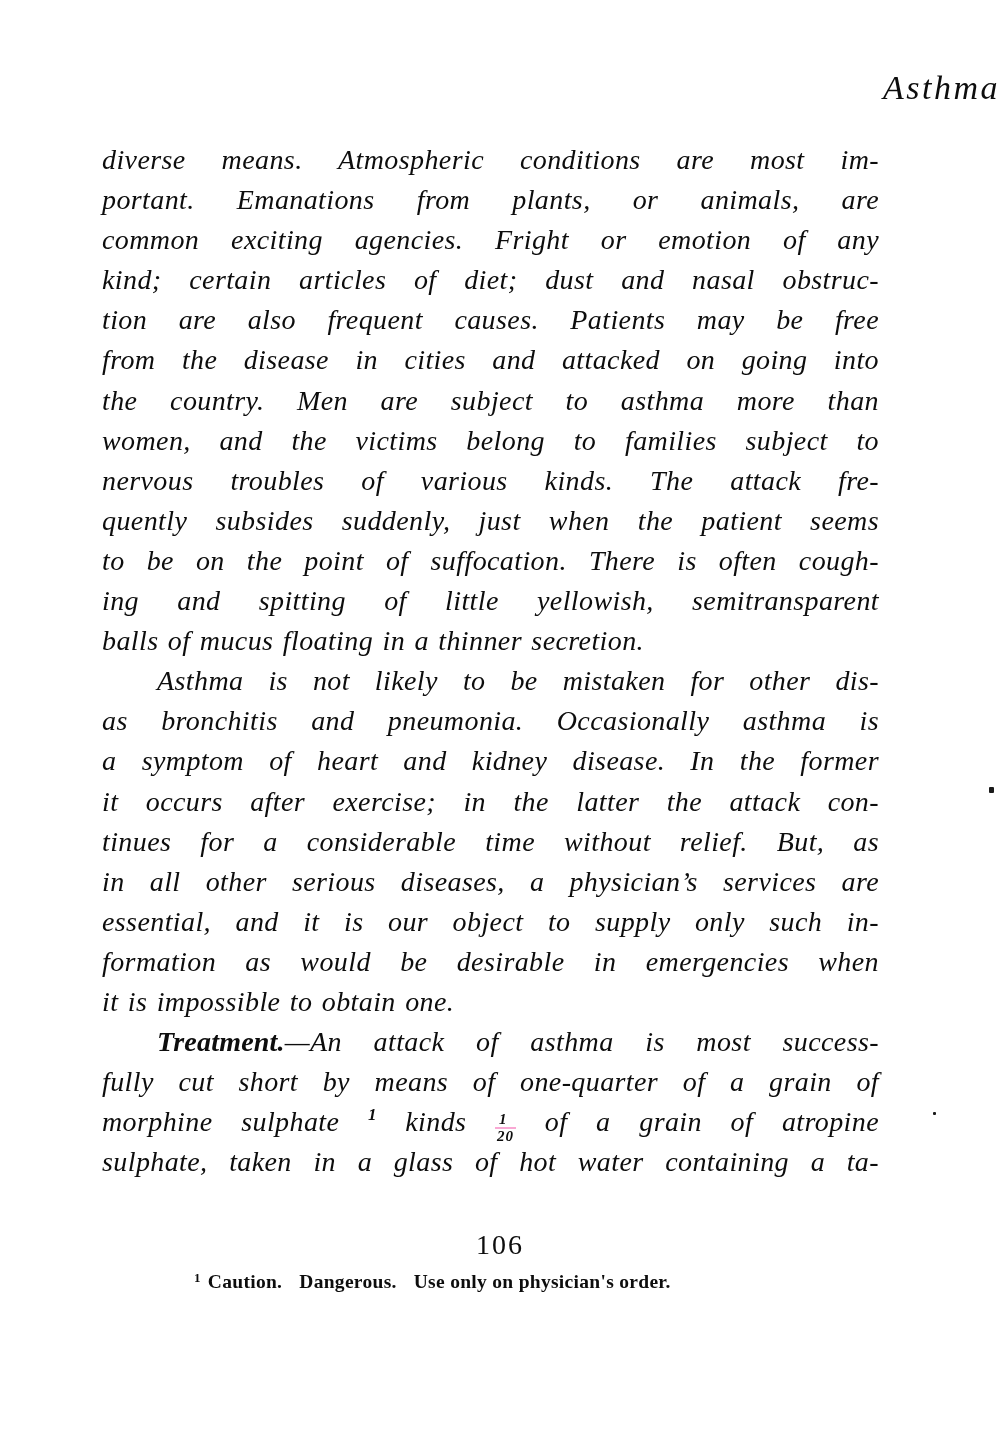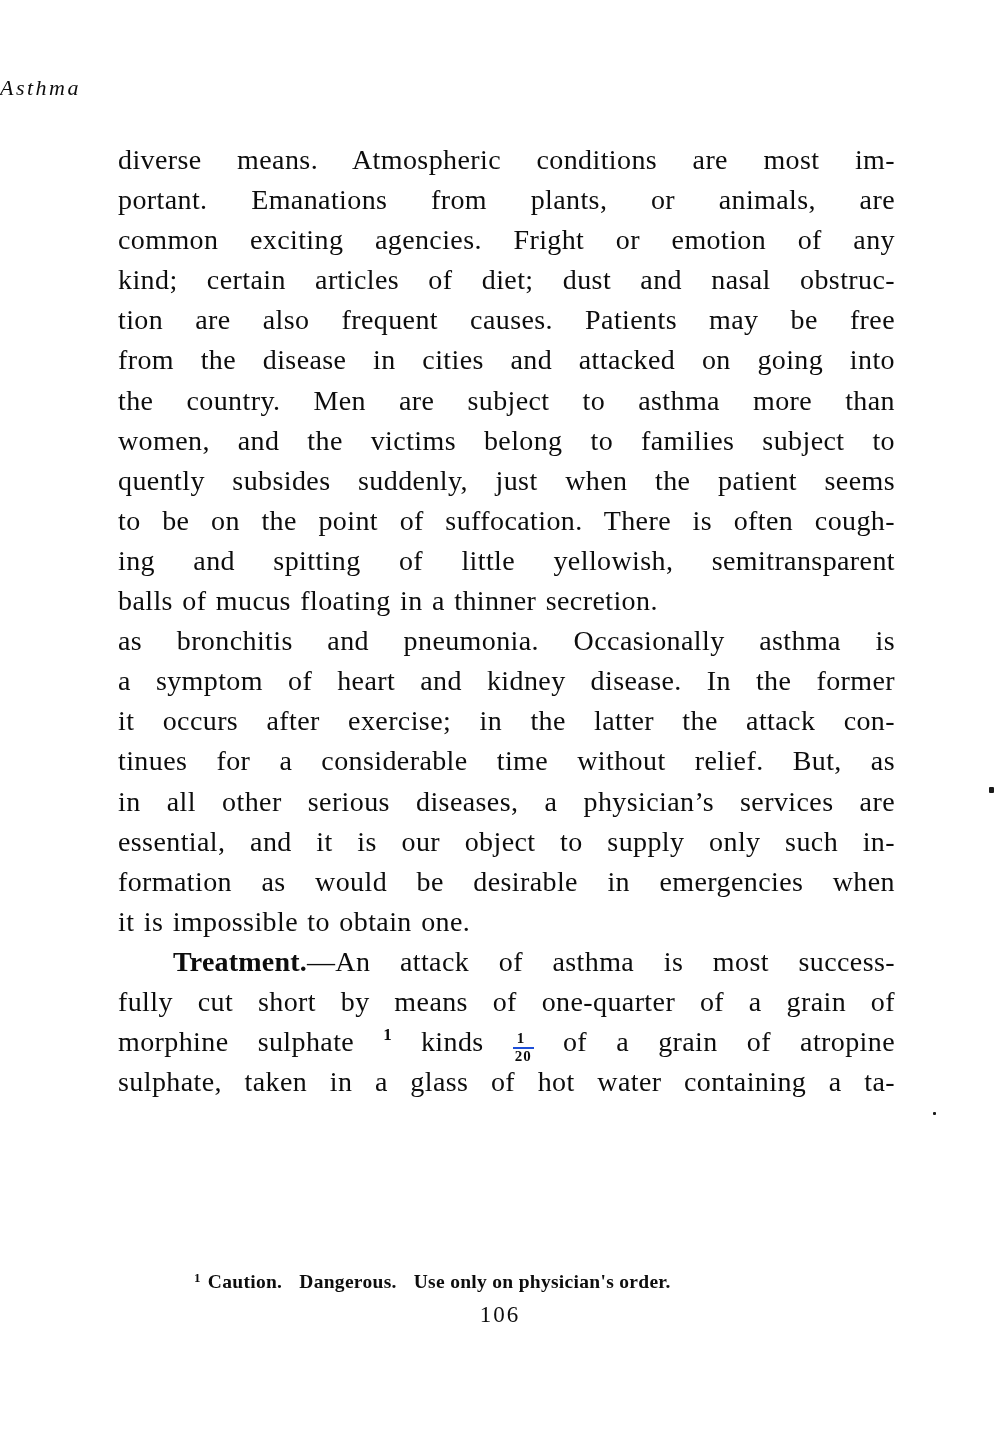--- a/index.html
+++ b/index.html
@@ -7,31 +7,32 @@
     position:relative;
     width:1000px; height:1430px;
     margin:0 auto;
     background:#ffffff;
     font-family:"Liberation Serif", serif;
     color:#0d0d0d;
     overflow:hidden;
   }
   .title {
     position:absolute; top:68px; left:0; width:1000px;
-    text-align:left;
+    text-align:right;
     font-style:italic;
-    font-size:22px;
+    font-size:34px;
     letter-spacing:2.5px;
     line-height:40px;
   }
   .body-block {
-    position:absolute; top:140px; left:118px; width:777px;
+    position:absolute; top:140px; left:102px; width:777px;
     font-size:28px;
     letter-spacing:0.4px;
     word-spacing:2px;
+    font-style:italic;
   }
   .line {
     height:40.1px;
     line-height:40.1px;
     text-align:justify;
     text-align-last:justify;
     white-space:normal;
   }
   .line.noj { text-align:right; text-align-last:left; }
   .line.indent { text-indent:55px; }
@@ -46,40 +47,40 @@
     display:inline-block;
     vertical-align:-10px;
     text-align:center;
     font-size:15px;
     font-weight:bold;
     line-height:1.05;
     letter-spacing:1px;
     word-spacing:0;
   }
   .frac .num { display:block; padding:0 4px; }
-  .frac .den { display:block; border-top:2px solid #1d4ed8; padding:0 2px; }
+  .frac .den { display:block; border-top:2px solid #f9a8d4; padding:0 2px; }
   .footnote {
     position:absolute; top:1269px; left:194px;
     font-size:19.5px;
     font-weight:bold;
     letter-spacing:0.3px;
     line-height:26px;
     white-space:nowrap;
   }
   .footnote .fn-ref {
     font-size:13px;
     position:relative; top:-6px;
     margin-right:7px;
   }
   .footnote .fn-s { margin-right:17px; }
   .footnote .fn-s:last-child { margin-right:0; }
   .folio {
-    position:absolute; top:1299px; left:0; width:1000px;
+    position:absolute; top:1229px; left:0; width:1000px;
     text-align:center;
-    font-size:23px;
+    font-size:28px;
     letter-spacing:2px;
     line-height:32px;
   }
   .speck { position:absolute; background:#1a1a1a; border-radius:1px; }
   .speck-1 { left:989px; top:787px; width:5px; height:6px; }
   .speck-2 { left:933px; top:1112px; width:3px; height:3px; }
 </style>
 </head>
 <body>
 
@@ -90,25 +91,27 @@
   <div class="body-block">
 
     <div class="line">diverse means.  Atmospheric conditions are most im-</div>
     <div class="line">portant.  Emanations from plants, or animals, are</div>
     <div class="line">common exciting agencies.  Fright or emotion of any</div>
     <div class="line">kind; certain articles of diet; dust and nasal obstruc-</div>
     <div class="line">tion are also frequent causes.  Patients may be free</div>
     <div class="line">from the disease in cities and attacked on going into</div>
     <div class="line">the country.  Men are subject to asthma more than</div>
     <div class="line">women, and the victims belong to families subject to</div>
+    <div class="line">nervous troubles of various kinds.  The attack fre-</div>
     <div class="line">quently subsides suddenly, just when the patient seems</div>
     <div class="line">to be on the point of suffocation.  There is often cough-</div>
     <div class="line">ing and spitting of little yellowish, semitransparent</div>
     <div class="line noj">balls of mucus floating in a thinner secretion.</div>
 
+    <div class="line indent">Asthma is not likely to be mistaken for other dis-</div>
     <div class="line">as bronchitis and pneumonia.  Occasionally asthma is</div>
     <div class="line">a symptom of heart and kidney disease.  In the former</div>
     <div class="line">it occurs after exercise; in the latter the attack con-</div>
     <div class="line">tinues for a considerable time without relief.  But, as</div>
     <div class="line">in all other serious diseases, a physician’s services are</div>
     <div class="line">essential, and it is our object to supply only such in-</div>
     <div class="line">formation as would be desirable in emergencies when</div>
     <div class="line noj">it is impossible to obtain one.</div>
 
     <div class="line indent"><span class="lead-bold">Treatment.</span><span>—An attack of asthma is most success-</span></div>

